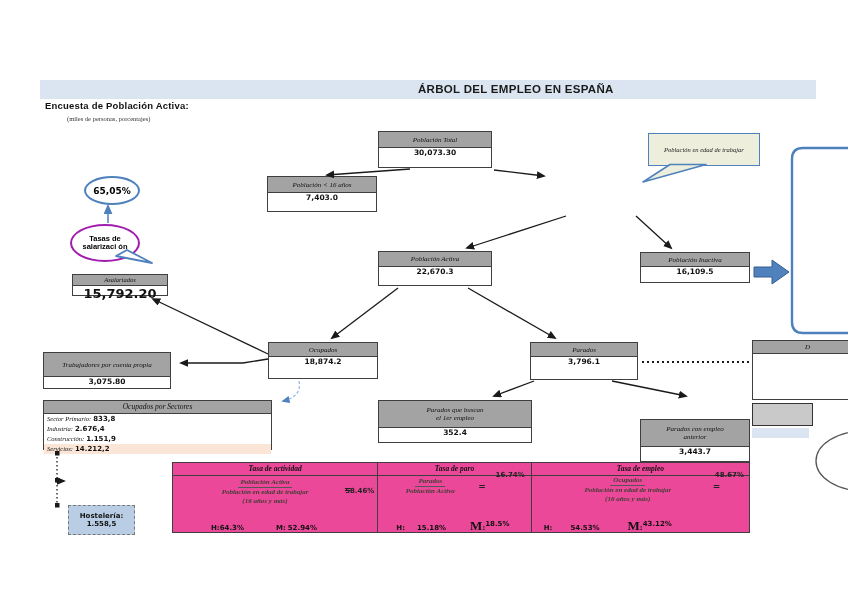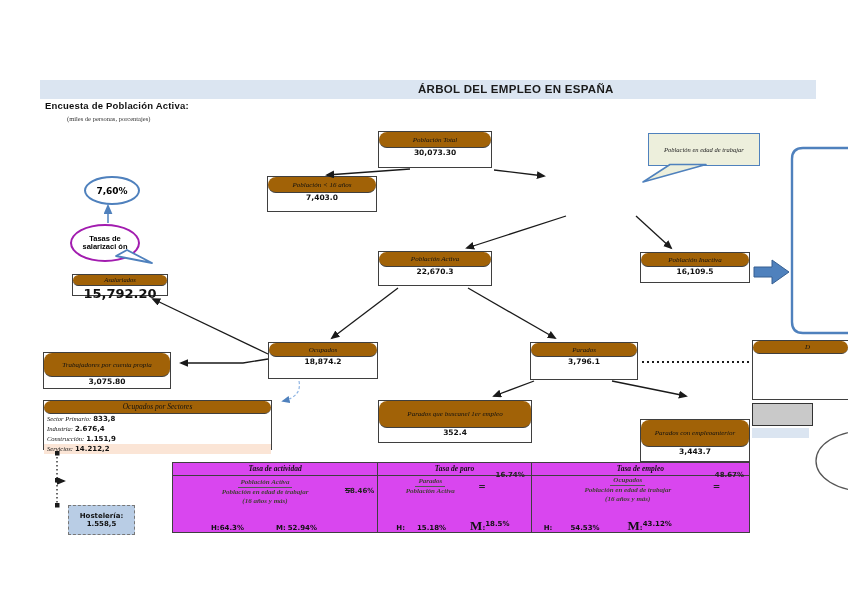--- a/index.html
+++ b/index.html
@@ -5,44 +5,44 @@
   html,body{margin:0;padding:0;background:#fff;}
   #page{position:relative;width:848px;height:547px;overflow:hidden;background:#fff;
         font-family:"Liberation Sans",sans-serif;}
   
   .title-bar{position:absolute;left:40px;top:80px;width:776px;height:19px;background:#dbe5f1;}
   .title-text{position:absolute;left:378px;top:3px;font:bold 11.5px "Liberation Sans",sans-serif;color:#1a1a1a;letter-spacing:.3px;white-space:nowrap;}
   .heading{position:absolute;left:45px;top:100px;font:bold 9.5px "Liberation Sans",sans-serif;color:#111;letter-spacing:.2px;}
   .heading-note{position:absolute;left:67px;top:115px;font:6.5px "Liberation Serif",serif;color:#333;}
   
   .box{position:absolute;border:1.5px solid #3f3f3f;background:#fff;box-sizing:border-box;}
-  .box-h{background:#a16207;border-bottom:1.2px solid #3f3f3f;font:italic 7px "Liberation Serif",serif;color:#111;
-         display:flex;align-items:center;justify-content:center;text-align:center;line-height:8px;border-radius:8px;}
+  .box-h{background:#a3a3a3;border-bottom:1.2px solid #3f3f3f;font:italic 7px "Liberation Serif",serif;color:#111;
+         display:flex;align-items:center;justify-content:center;text-align:center;line-height:8px;}
   .box-h.bold{font-weight:bold;font-size:7.5px;}
-  .box-h.two{flex-direction:row;}
+  .box-h.two{flex-direction:column;}
   .box-v{font:bold 7.5px "DejaVu Sans",sans-serif;color:#111;display:flex;align-items:center;justify-content:center;flex:1;}
   .small .box-h{font-size:6.5px;}
   .small .box-v{font-size:13px;}
   
   .sec-row{position:relative;font:italic 6.5px "Liberation Serif",serif;color:#111;padding:1px 0 0 3px;height:9px;line-height:8px;white-space:nowrap;}
   .sec-val{font:bold 7px "DejaVu Sans",sans-serif;font-style:normal;margin-left:2px;}
   .sec-hl{background:#fbe5d6;}
   
   .rate-ellipse{position:absolute;left:84px;top:176px;width:52px;height:25px;border:2px solid #4f81bd;border-radius:50%;
         display:flex;align-items:center;justify-content:center;font:bold 9px "DejaVu Sans",sans-serif;background:#fff;}
   .bubble{position:absolute;left:70px;top:224px;width:70px;height:38px;border:2px solid #a21caf;border-radius:50%;background:#fff;
         display:flex;align-items:center;justify-content:center;text-align:center;font:bold 7.5px "Liberation Sans",sans-serif;line-height:8px;padding:2px;box-sizing:border-box;}
   .callout{position:absolute;left:648px;top:133px;width:112px;height:33px;background:#edefdc;border:1.8px solid #4f81bd;
         display:flex;align-items:center;justify-content:center;font:italic 6.5px "Liberation Serif",serif;color:#222;box-sizing:border-box;}
   .hosteleria{position:absolute;left:68px;top:477px;width:67px;height:30px;background:#b9cde5;border:1.2px dashed #777;
         display:flex;flex-direction:column;align-items:center;justify-content:center;font:bold 7px "DejaVu Sans",sans-serif;color:#111;line-height:8px;box-sizing:border-box;margin-top:28px;}
   .graybox2{position:absolute;left:752px;top:403px;width:61px;height:23px;background:#c9c9c9;border:1.5px solid #333;box-sizing:border-box;}
   .bluestrip{position:absolute;left:752px;top:428px;width:57px;height:10px;background:#dbe5f1;}
   
-  .rt{position:absolute;left:172px;top:462px;width:578px;height:71px;border:1.3px solid #3f3f3f;display:flex;box-sizing:border-box;background:#d946ef;}
+  .rt{position:absolute;left:172px;top:462px;width:578px;height:71px;border:1.3px solid #3f3f3f;display:flex;box-sizing:border-box;background:#ec4899;}
   .rt-col{position:relative;border-right:1.3px solid #3f3f3f;box-sizing:border-box;height:100%;}
   .rt-col:last-child{border-right:none;}
   .rt-h{height:12px;border-bottom:1.3px solid #3f3f3f;font:italic 600 7.5px "Liberation Serif",serif;text-align:center;line-height:12px;color:#111;}
   .frac{position:absolute;text-align:center;font:italic bold 7px "Liberation Serif",serif;color:#413e35;}
   .frac .num{display:inline-block;border-bottom:1px solid #555;padding:0 3px;line-height:8.5px;}
   .frac .den{line-height:9px;}
   .frac .den2{line-height:8.5px;}
   .eq{position:absolute;font:bold 9px "DejaVu Sans",sans-serif;color:#222;}
   .rate{position:absolute;font:bold 7px "DejaVu Sans",sans-serif;color:#222;}
   .hm{position:absolute;display:flex;align-items:flex-end;height:15px;font:bold 7px "DejaVu Sans",sans-serif;color:#111;white-space:nowrap;}
@@ -134,21 +134,21 @@
       <span>Servicios:</span><span class="sec-val">14.212,2</span>
     </div>
   </div>
 
   <div class="box" style="left:752px;top:340px;width:96px;height:60px;border-right:none">
     <div class="box-h" style="height:12px;justify-content:flex-end;padding-right:38px">D</div>
   </div>
   <div class="graybox2"></div>
   <div class="bluestrip"></div>
 
-  <div class="rate-ellipse">7,60%</div>
+  <div class="rate-ellipse">65,05%</div>
   <div class="bubble">Tasas de salarizaci ón</div>
 
   <div class="callout">Población en edad de trabajar</div>
 
   <div class="hosteleria">
     <span>Hostelería:</span>
     <span>1.558,5</span>
   </div>
 
   <div class="rt">

